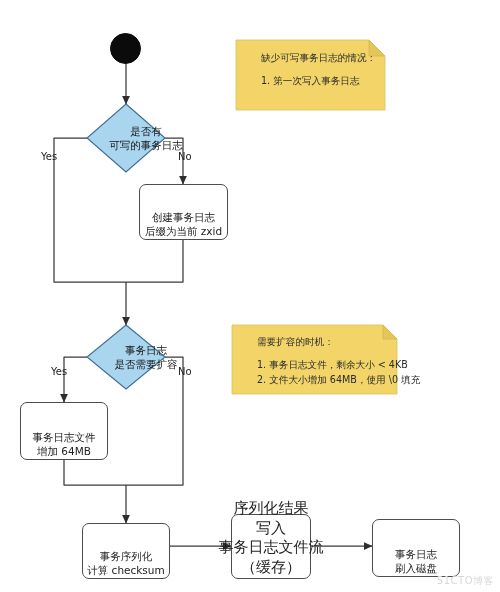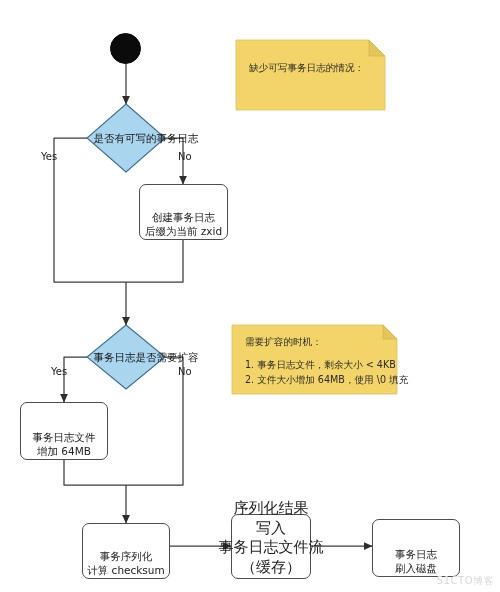--- a/index.html
+++ b/index.html
@@ -48,39 +48,40 @@
   }
   .process .line { white-space: nowrap; }
   
   .decision-wrap {
     position: absolute;
   }
   .decision-label {
     position: absolute;
     inset: 0;
     display: flex;
-    flex-direction: row;
+    flex-direction: column;
     align-items: center;
     justify-content: center;
     text-align: center;
     font-size: 10.5px;
     line-height: 1.35;
     color: #151515;
     white-space: nowrap;
     pointer-events: none;
     margin-left: 40px;
   }
   
   .note {
     position: absolute;
     box-sizing: border-box;
     font-size: 9.6px;
     line-height: 1.5;
     color: #2b2b2b;
-    padding: 21px 12px 10px 13px;
+    padding: 11px 12px 10px 13px;
+    margin-left: 12px;
   }
   .note-content {
     position: relative;
     z-index: 1;
   }
   .note-title { margin-bottom: 9px; white-space: nowrap; }
   .note-item  { white-space: nowrap; }
   
   .edge-label {
     position: absolute;
@@ -197,20 +198,21 @@
 </div>
 
 <div class="edge-label" style="left:41px; top:151px;">Yes</div>
 <div class="edge-label" style="left:178px; top:151px;">No</div>
 <div class="edge-label" style="left:51px; top:366px;">Yes</div>
 <div class="edge-label" style="left:178px; top:366px;">No</div>
 
 <div class="note" style="left:236px; top:40px; width:149px; height:70px;">
   <div class="note-content">
     <div class="note-title">缺少可写事务日志的情况：</div>
+    <div class="note-item">1. 第一次写入事务日志</div>
   </div>
 </div>
 
 <div class="note" style="left:232px; top:325px; width:133px; height:69px; padding-top:10px;">
   <div class="note-content">
     <div class="note-title">需要扩容的时机：</div>
     <div class="note-item">1. 事务日志文件，剩余大小 &lt; 4KB</div>
     <div class="note-item">2. 文件大小增加 64MB，使用 \0 填充</div>
   </div>
 </div>

